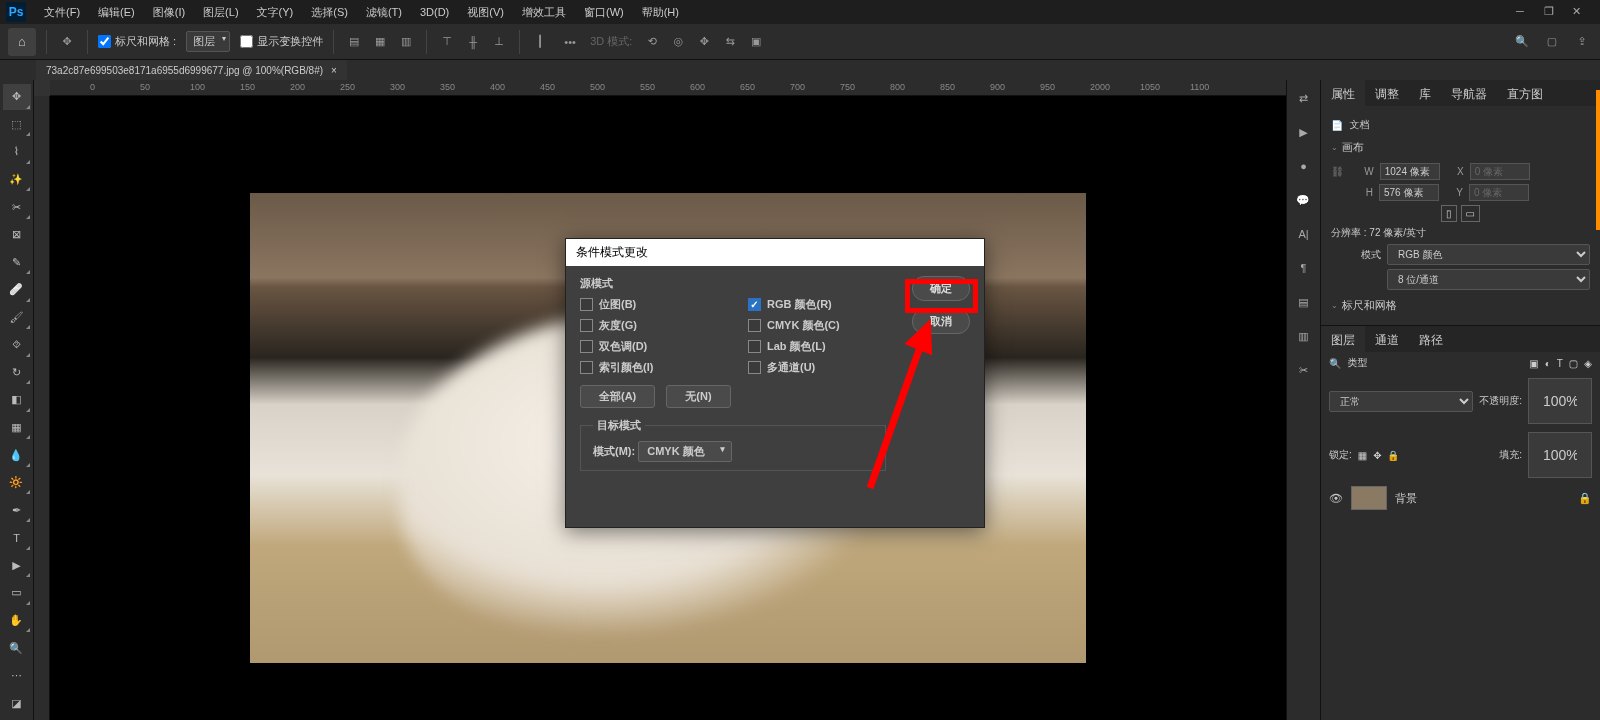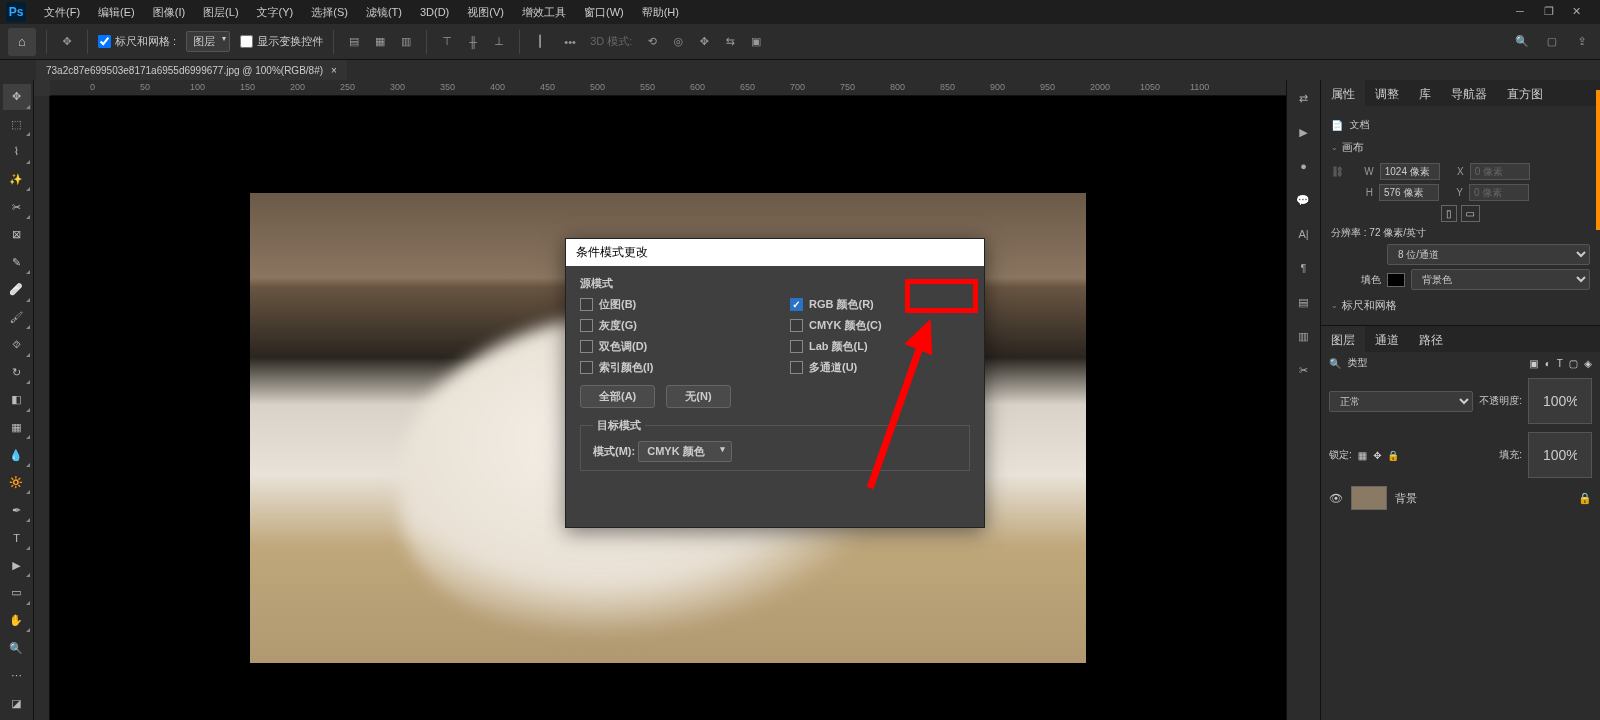--- a/index.html
+++ b/index.html
@@ -277,27 +277,26 @@
         <input class="dim" disabled="" value="0 像素" style="">
       </div>
       <div class="panel-row" style="justify-content:center;gap:4px">
         <span style="border:1px solid #666;padding:2px 4px">▯</span>
         <span style="border:1px solid #666;padding:2px 4px">▭</span>
       </div>
       <div class="panel-row" style="justify-content:flex-start">
           <span>分辨率 : 72 像素/英寸</span>
         </div>
       <div class="panel-row">
+        <span style="width:50px;text-align:right">模式</span>
+        <select class="panel-select"><option>RGB 颜色</option></select>
+      </div>
+      <div class="panel-row">
         <span style="width:50px"></span>
         <select class="panel-select"><option>8 位/通道</option></select>
-      </div>
-      <div class="panel-row">
-        <span style="width:50px;text-align:right">填色</span>
-        <span style="width:18px;height:14px;background:#000;border:1px solid #666"></span>
-        <select class="panel-select"><option>背景色</option></select>
       </div>
       <div class="section-header">
           <span class="chev">⌄</span>
           <span>标尺和网格</span>
         </div>
     </div>
 
     <div class="layers-panel">
       <div class="panel-tabs">
         <div class="panel-tab active">图层</div>
@@ -382,20 +381,24 @@
       <div style="margin-top:6px">
         <span class="dlg-minibtn">全部(A)</span>
         <span class="dlg-minibtn">无(N)</span>
       </div>
       <fieldset class="dlg-fieldset">
         <legend>目标模式</legend>
         <span>模式(M):</span>
         <span class="dlg-select">CMYK 颜色</span>
       </fieldset>
     </div>
+    <div class="dialog-right">
+      <div class="dialog-btn">确定</div>
+      <div class="dialog-btn">取消</div>
+    </div>
   </div>
 </div>
 
 <div class="red-box"></div>
 <svg class="red-arrow" viewBox="0 0 130 180">
   <path d="M 20 175 L 75 20" stroke="#f00" stroke-width="7" fill="none"></path>
   <polygon points="75,5 90,38 60,38" fill="#f00" transform="rotate(22 75 20)"></polygon>
 </svg>
 
 </body></html>

